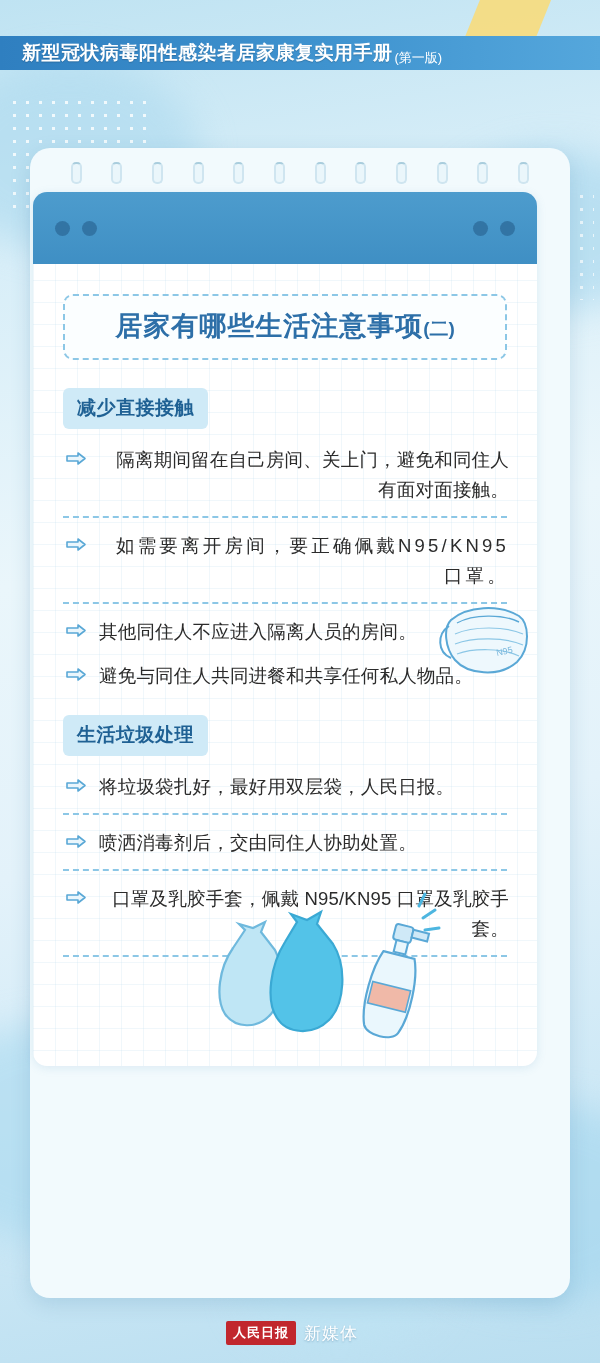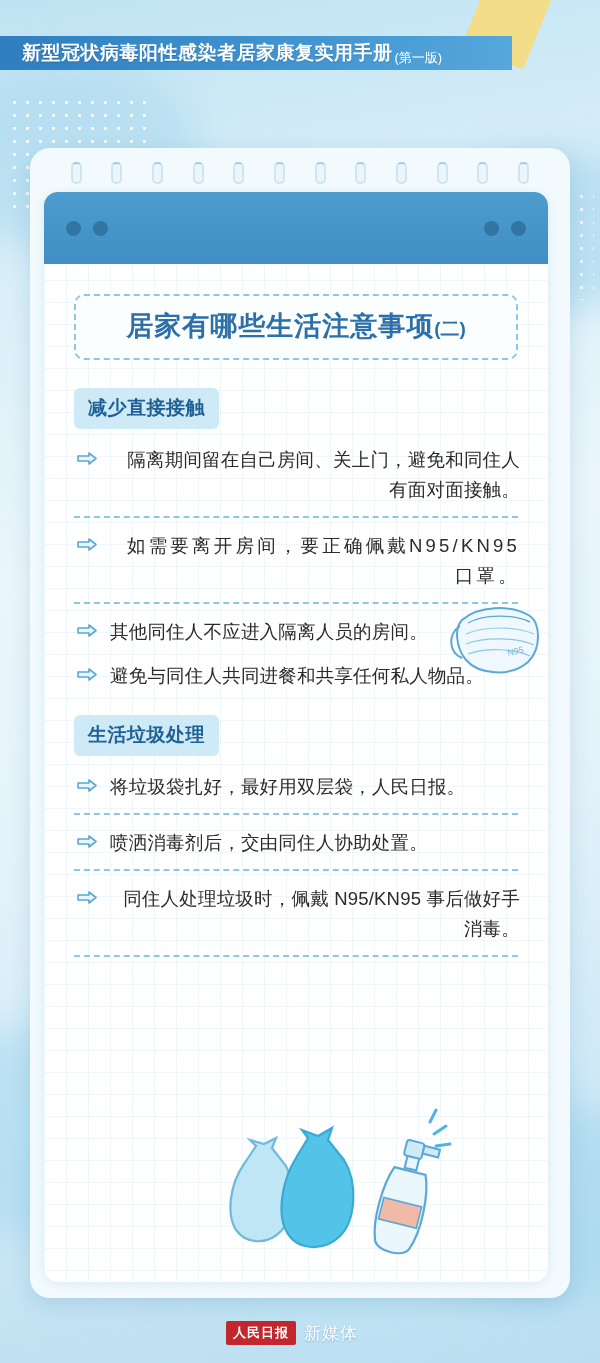--- a/index.html
+++ b/index.html
@@ -58,21 +58,21 @@
     position: absolute;
     right: 60px; top: -18px;
     width: 66px; height: 78px;
     background: #f5dc82;
     transform: rotate(22deg);
     opacity: .95;
   }
   .header-band {
     position: absolute;
     left: 0; top: 36px;
-    width: 512px; height: 34px;
+    width: 600px; height: 34px;
     background: linear-gradient(90deg, #2f7fc0 0%, #3f93cf 55%, #55a7dc 100%);
     display: flex;
     align-items: center;
   }
   .header-title {
     color: #fff;
     font-size: 19px;
     font-weight: bold;
     letter-spacing: .5px;
     padding-left: 22px;
@@ -108,22 +108,22 @@
   .ring {
     width: 11px; height: 22px;
     border: 2px solid #cfe5f0;
     border-top: 2px solid #a9cddd;
     border-radius: 5px;
     background: #eaf6fb;
   }
 
   .inner-card {
     position: absolute;
-    left: 14px; top: 44px;
-    width: 504px; height: 1090px;
+    left: 3px; top: 44px;
+    width: 504px; height: 874px;
     background: #ffffff;
     border-radius: 14px;
     overflow: hidden;
     box-shadow: 0 2px 10px rgba(90,150,190,.15);
   }
   
   .inner-card::before {
     content: "";
     position: absolute;
     inset: 0;
@@ -376,21 +376,21 @@
         <span class="item-text">喷洒消毒剂后，交由同住人协助处置。</span>
       </div>
       <div class="divider"></div>
 
       <div class="item">
         <span class="arrow-icon">
           <svg width="22" height="16" viewBox="0 0 22 16">
               <path d="M2 5 H13 V2 L20 7.5 L13 13 V10 H2 Z" fill="#eaf6fc" stroke="#5aa8d6" stroke-width="1.6" stroke-linejoin="round"></path>
             </svg>
         </span>
-        <span class="item-text">同住人处理垃圾时，佩戴 N95/KN95 事后做好手消毒。</span>
+        <span class="item-text">口罩及乳胶手套，佩戴 N95/KN95 口罩及乳胶手套。</span>
       </div>
       <div class="divider"></div>
 
 
     </div>
 
     <div class="mask-ill">
       <svg width="110" height="96" viewBox="0 0 110 96">
         <path d="M18 30 C34 16, 66 14, 86 26 C96 33, 98 58, 84 72 C66 88, 34 84, 22 70 C12 58, 10 38, 18 30 Z" fill="#eef8fd" stroke="#5aa8d6" stroke-width="2"></path>
         <path d="M24 33 C40 24, 70 24, 86 32" fill="none" stroke="#5aa8d6" stroke-width="1.4"></path>

